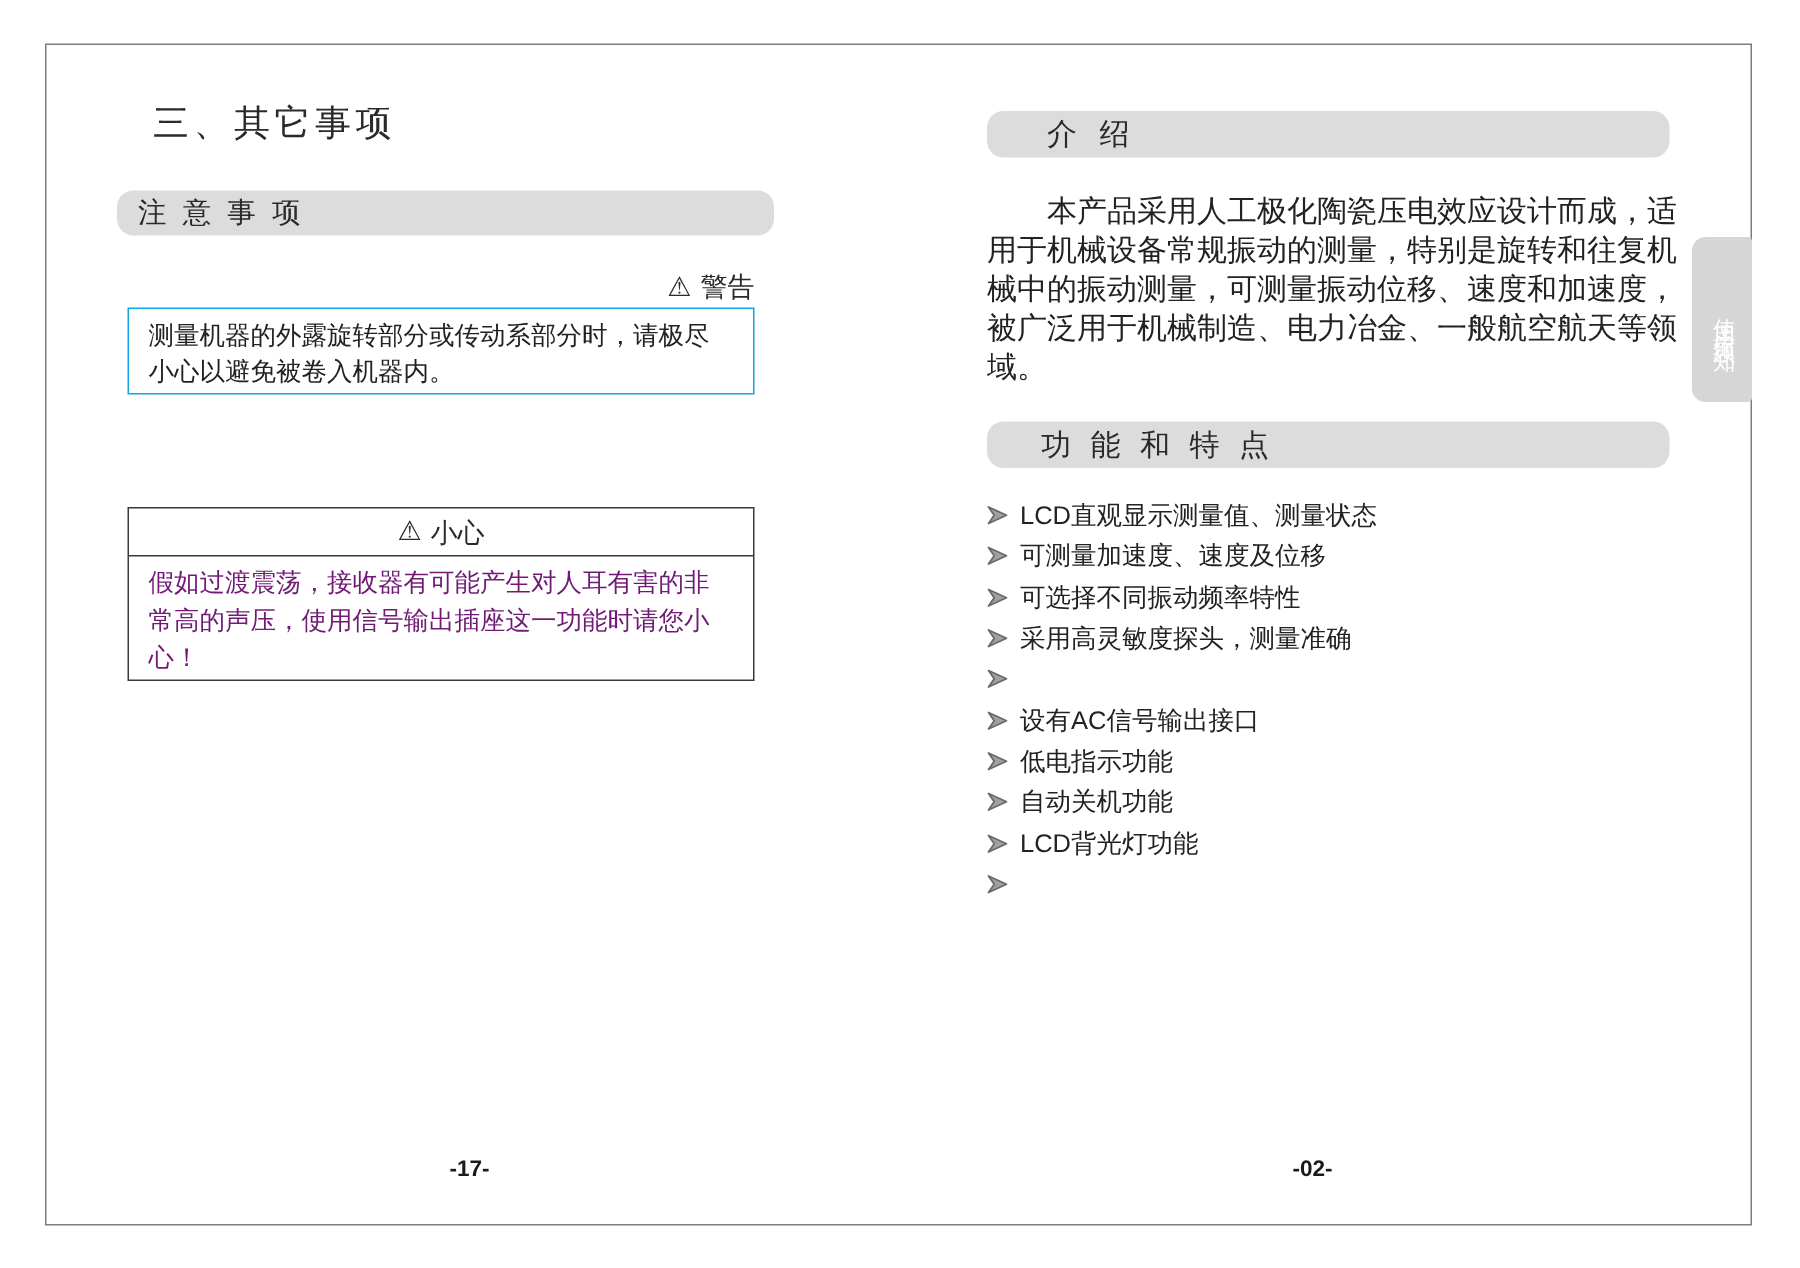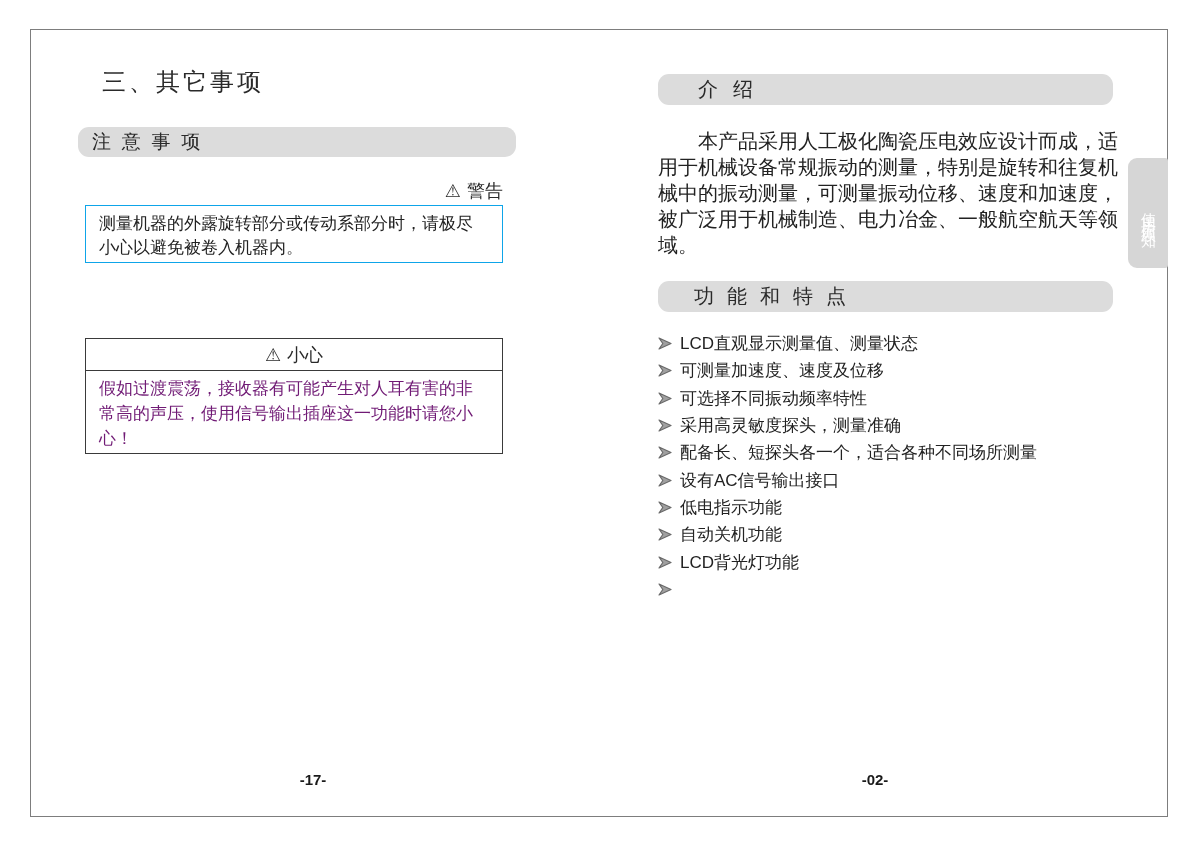--- a/index.html
+++ b/index.html
@@ -203,21 +203,20 @@
     <svg class="bullet-icon" viewBox="0 0 14 13" xmlns="http://www.w3.org/2000/svg">
       <path d="M1 1 L13 6.5 L1 12 L4.8 6.5 Z" fill="#a0a0a0" stroke="#6a6a6a" stroke-width="1.2" stroke-linejoin="round"></path>
     </svg>
     <span>采用高灵敏度探头，测量准确</span>
   </li>
 
   <li>
     <svg class="bullet-icon" viewBox="0 0 14 13" xmlns="http://www.w3.org/2000/svg">
       <path d="M1 1 L13 6.5 L1 12 L4.8 6.5 Z" fill="#a0a0a0" stroke="#6a6a6a" stroke-width="1.2" stroke-linejoin="round"></path>
     </svg>
-    <span>配备长、短探头各一个，适合各种不同场所测量</span>
   </li>
 
   <li>
     <svg class="bullet-icon" viewBox="0 0 14 13" xmlns="http://www.w3.org/2000/svg">
       <path d="M1 1 L13 6.5 L1 12 L4.8 6.5 Z" fill="#a0a0a0" stroke="#6a6a6a" stroke-width="1.2" stroke-linejoin="round"></path>
     </svg>
     <span>设有AC信号输出接口</span>
   </li>
 
   <li>

